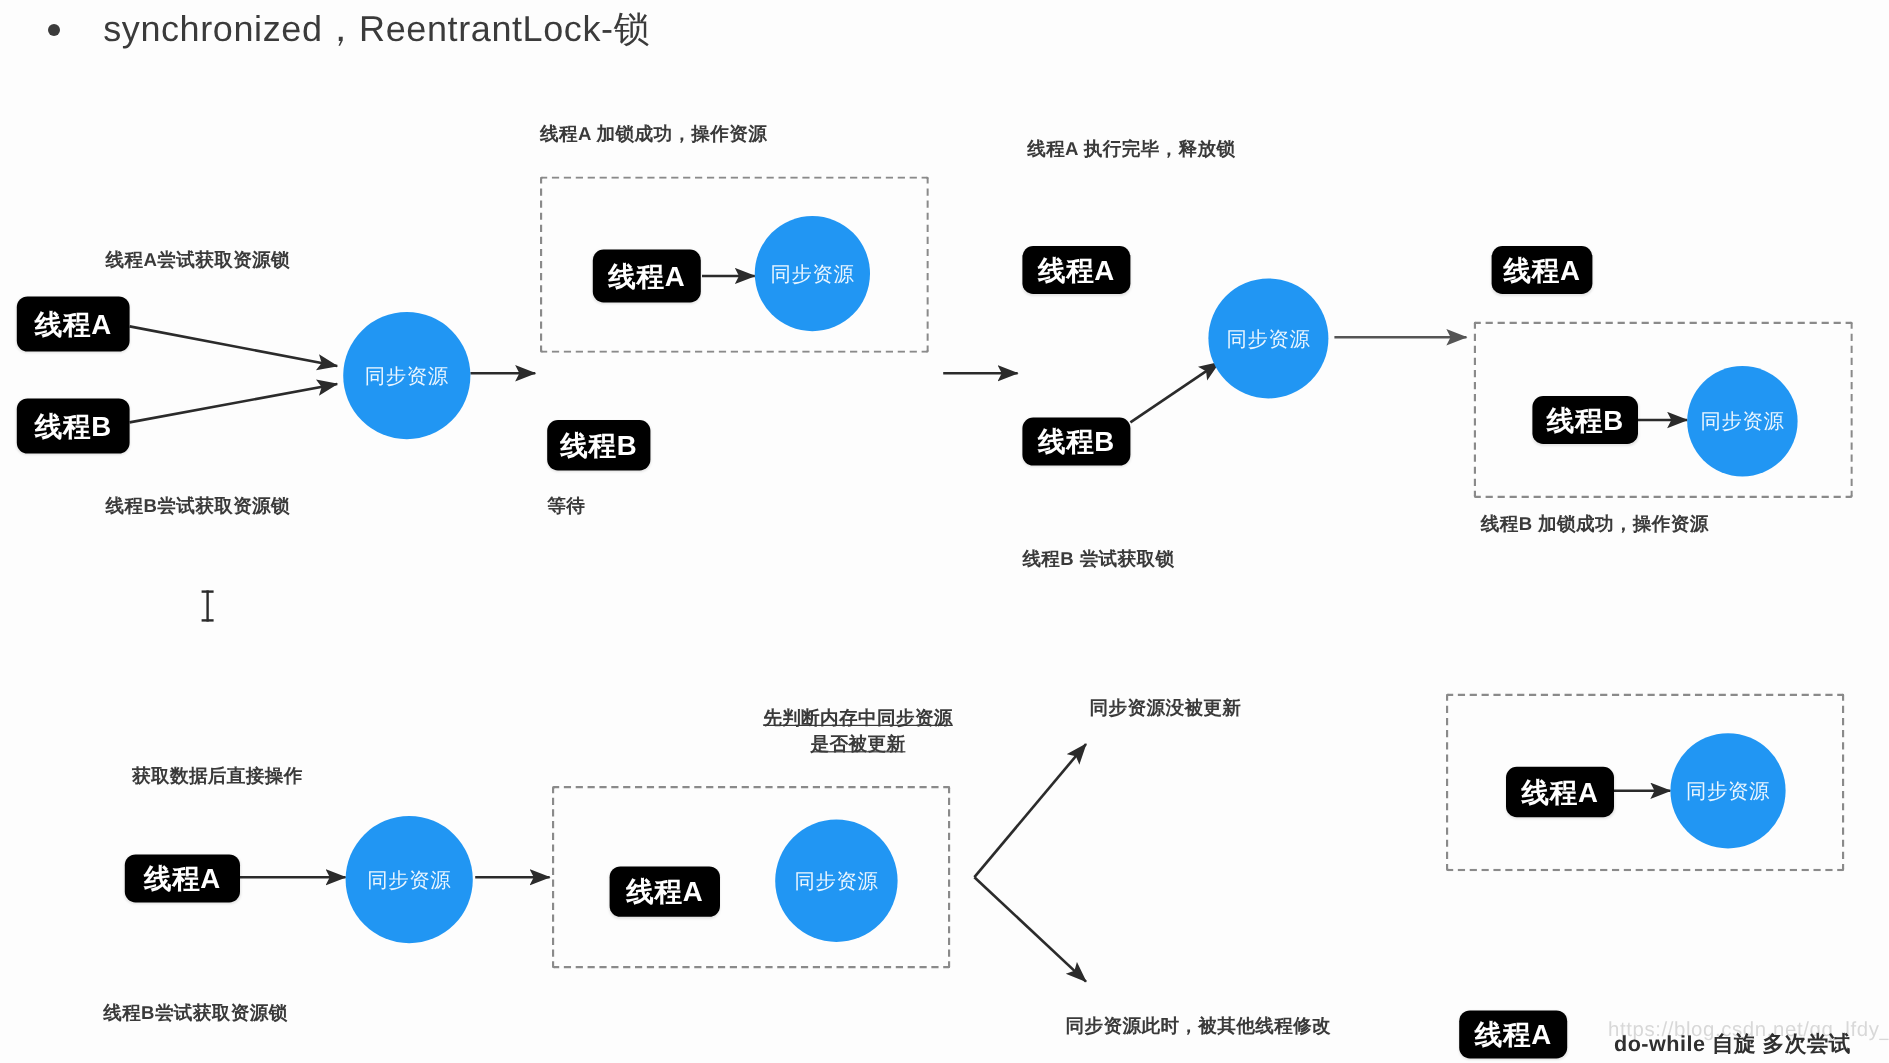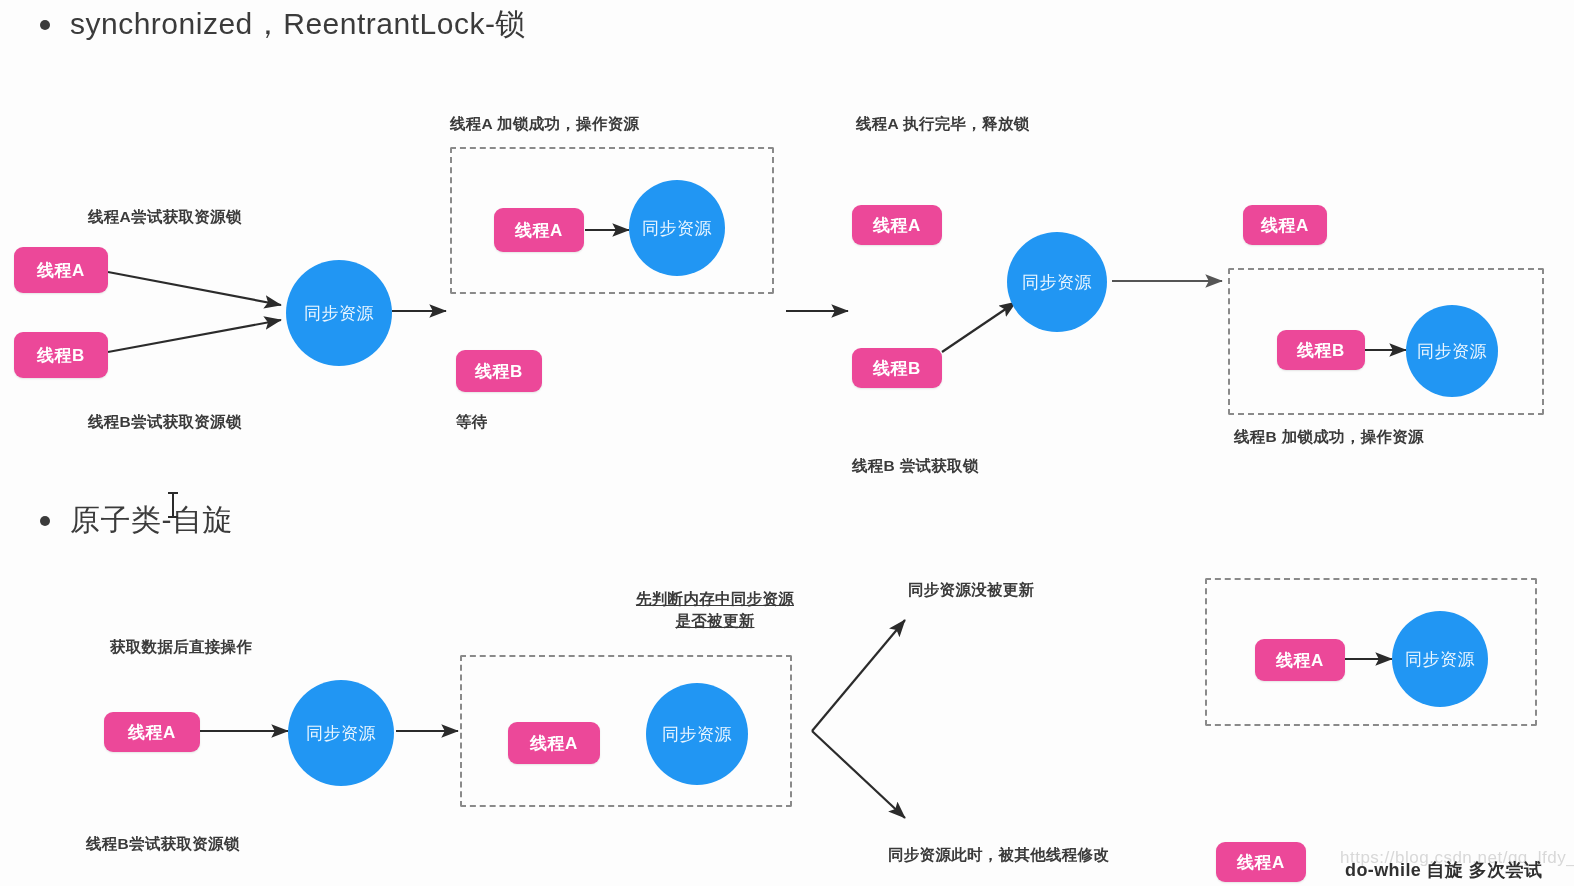--- a/index.html
+++ b/index.html
@@ -17,46 +17,46 @@
     height: 886px;
     background: #fdfdfd;
     overflow: hidden;
   }
 
   
   .bullet-heading {
     position: absolute;
     display: flex;
     align-items: center;
-    gap: 20px;
+    gap: 36px;
     color: #3b3b3b;
     white-space: nowrap;
   }
   .bullet-dot {
     width: 10px;
     height: 10px;
     border-radius: 50%;
     background: #3b3b3b;
     flex: 0 0 auto;
   }
   .bullet-text {
     font-size: 30px;
     letter-spacing: 0.5px;
   }
 
   
   .thread-box {
     position: absolute;
-    background: #ec4899;
+    background: #000000;
     border-radius: 9px;
     color: #fff;
     display: flex;
     align-items: center;
     justify-content: center;
-    font-size: 17px;
+    font-size: 23px;
     font-weight: 700;
     letter-spacing: 0.5px;
     box-shadow: 0 1px 2px rgba(0,0,0,0.10);
   }
   .resource-circle {
     position: absolute;
     background: #2196f3;
     border-radius: 50%;
     color: #eaf6ff;
     display: flex;
@@ -209,21 +209,21 @@
   <div class="caption" style="left:88px; top:207px;">线程A尝试获取资源锁</div>
 
   <div class="thread-box" style="left:14px; top:247px; width:94px; height:46px;">线程A</div>
 
   <div class="thread-box" style="left:14px; top:332px; width:94px; height:46px;">线程B</div>
 
   <div class="caption" style="left:88px; top:412px;">线程B尝试获取资源锁</div>
 
   <div class="resource-circle" style="left:286px; top:260px; width:106px; height:106px;">同步资源</div>
 
-  <div class="caption" style="left:450px; top:114px;">线程A 加锁成功，操作资源</div>
+  <div class="caption" style="left:450px; top:102px;">线程A 加锁成功，操作资源</div>
 
   <div class="dash-box" style="left:450px; top:147px; width:320px; height:143px;"></div>
 
   <div class="thread-box" style="left:494px; top:208px; width:90px; height:44px;">线程A</div>
 
   <div class="resource-circle" style="left:629px; top:180px; width:96px; height:96px;">同步资源</div>
 
   <div class="thread-box" style="left:456px; top:350px; width:86px; height:42px;">线程B</div>
 
   <div class="caption" style="left:456px; top:412px;">等待</div>
@@ -241,24 +241,20 @@
   <div class="thread-box" style="left:1243px; top:205px; width:84px; height:40px;">线程A</div>
 
   <div class="dash-box" style="left:1228px; top:268px; width:312px; height:143px;"></div>
 
   <div class="thread-box" style="left:1277px; top:330px; width:88px; height:40px;">线程B</div>
 
   <div class="resource-circle" style="left:1406px; top:305px; width:92px; height:92px;">同步资源</div>
 
   <div class="caption" style="left:1234px; top:427px;">线程B 加锁成功，操作资源</div>
 
-  <div class="bullet-heading" style="left:40px; top:500px;">
-    <span class="bullet-dot"></span>
-    <span class="bullet-text">原子类-自旋</span>
-  </div>
 
   <div class="text-cursor" style="left:172px; top:492px;"></div>
 
   <div class="caption" style="left:110px; top:637px;">获取数据后直接操作</div>
 
   <div class="thread-box" style="left:104px; top:712px; width:96px; height:40px;">线程A</div>
 
   <div class="caption" style="left:86px; top:834px;">线程B尝试获取资源锁</div>
 
   <div class="resource-circle" style="left:288px; top:680px; width:106px; height:106px;">同步资源</div>

